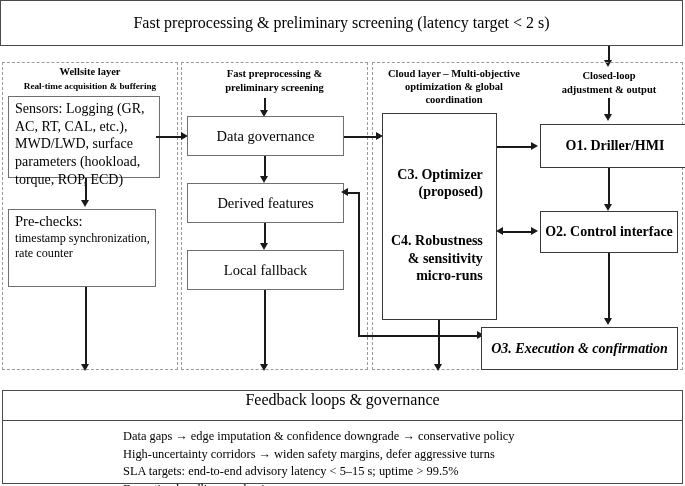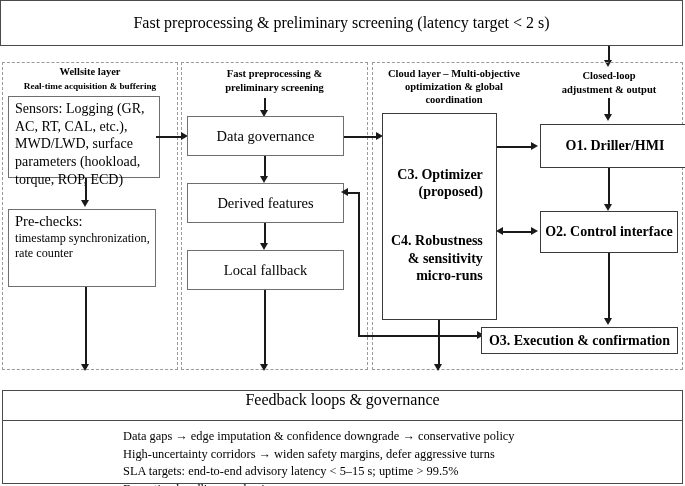--- a/index.html
+++ b/index.html
@@ -200,21 +200,21 @@
 <div class="ln lnv" style="left:608px;top:168px;height:38px;"></div>
 <div class="ar ar-d" style="left:604px;top:204px;"></div>
 
 <div class="bx dark outbox" style="left:540px;top:211px;width:138px;height:42px;">
   <span>O2. Control interface</span>
 </div>
 
 <div class="ln lnv" style="left:608px;top:253px;height:68px;"></div>
 <div class="ar ar-d" style="left:604px;top:318px;"></div>
 
-<div class="bx dark outbox" style="left:481px;top:327px;width:197px;height:27px;">
+<div class="bx dark outbox" style="left:481px;top:327px;width:197px;height:43px;font-style:italic;">
   <span>O3. Execution &amp; confirmation</span>
 </div>
 
 <div class="foot">
   <div class="foot-h">
     <span>Feedback loops &amp; governance</span>
   </div>
   <div class="foot-b">
     <div>Data gaps → edge imputation &amp; confidence downgrade → conservative policy</div>
     <div>High-uncertainty corridors → widen safety margins, defer aggressive turns</div>

